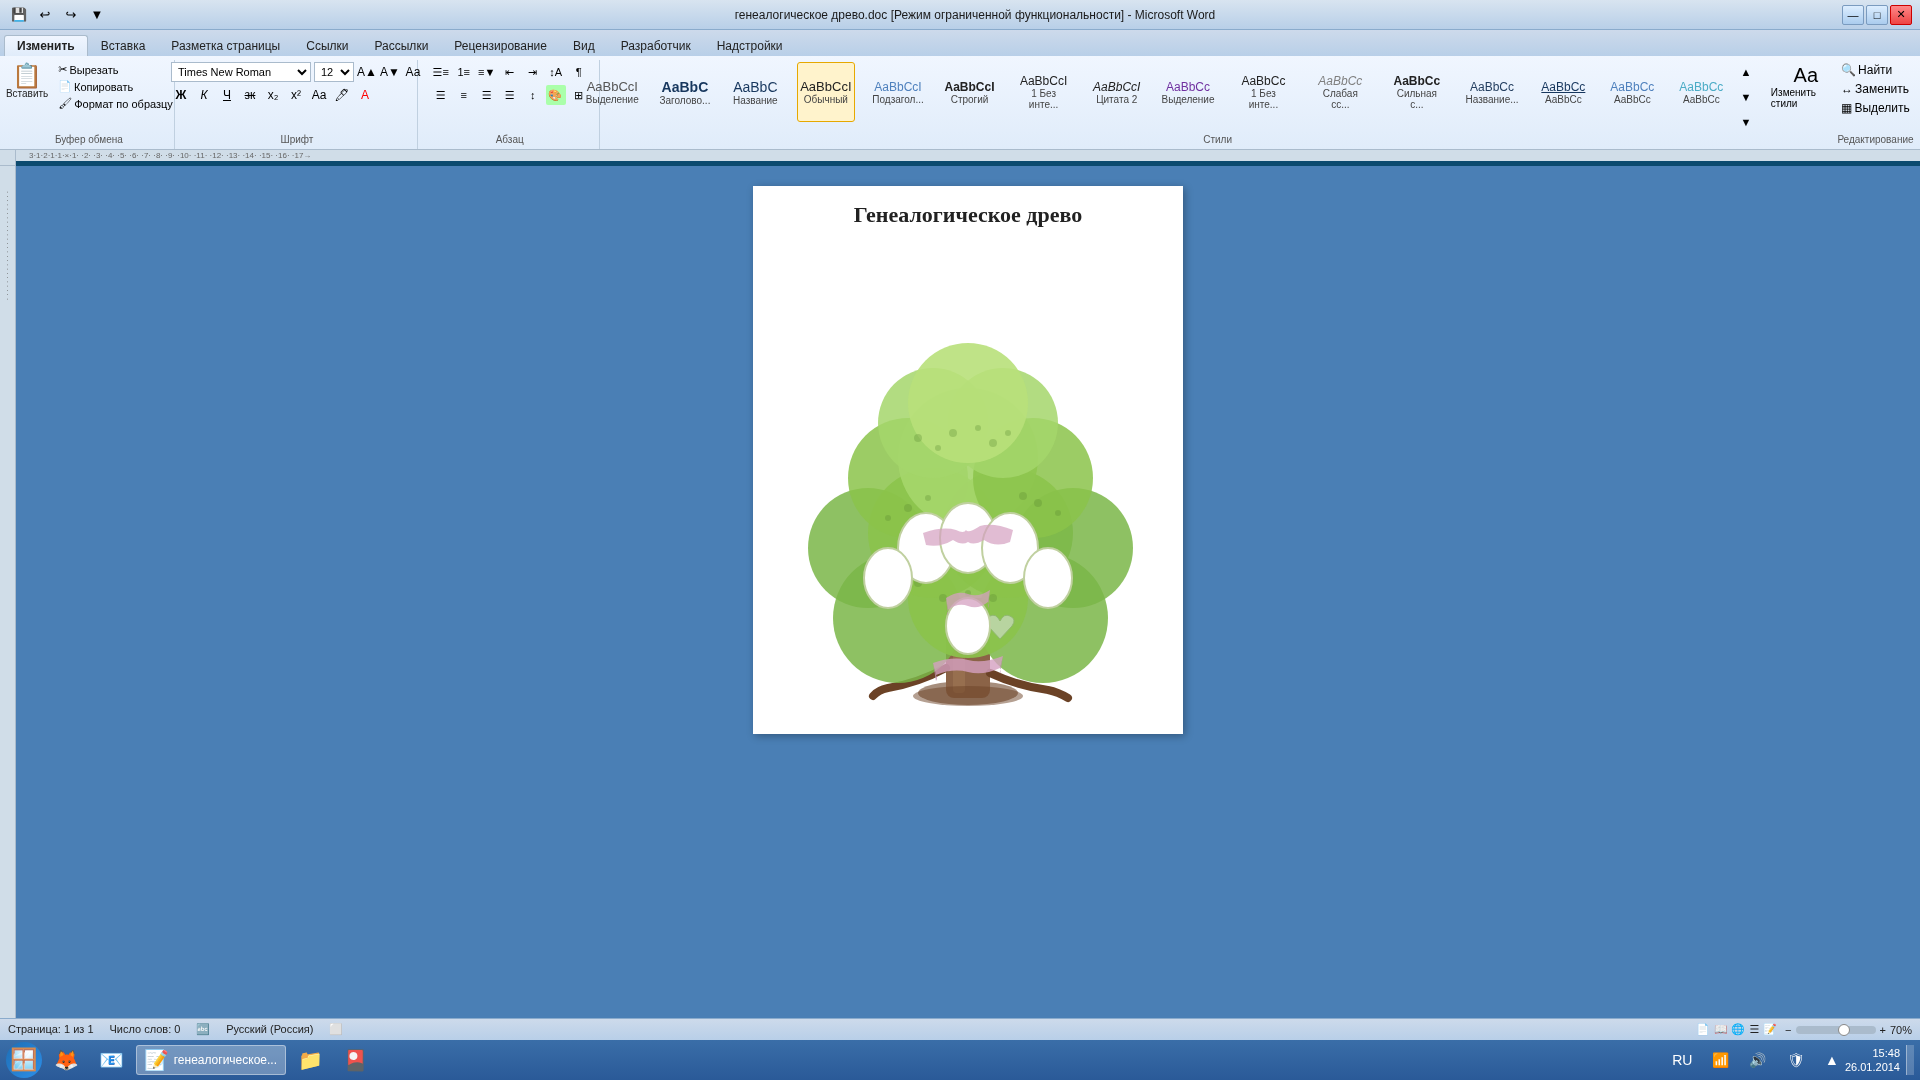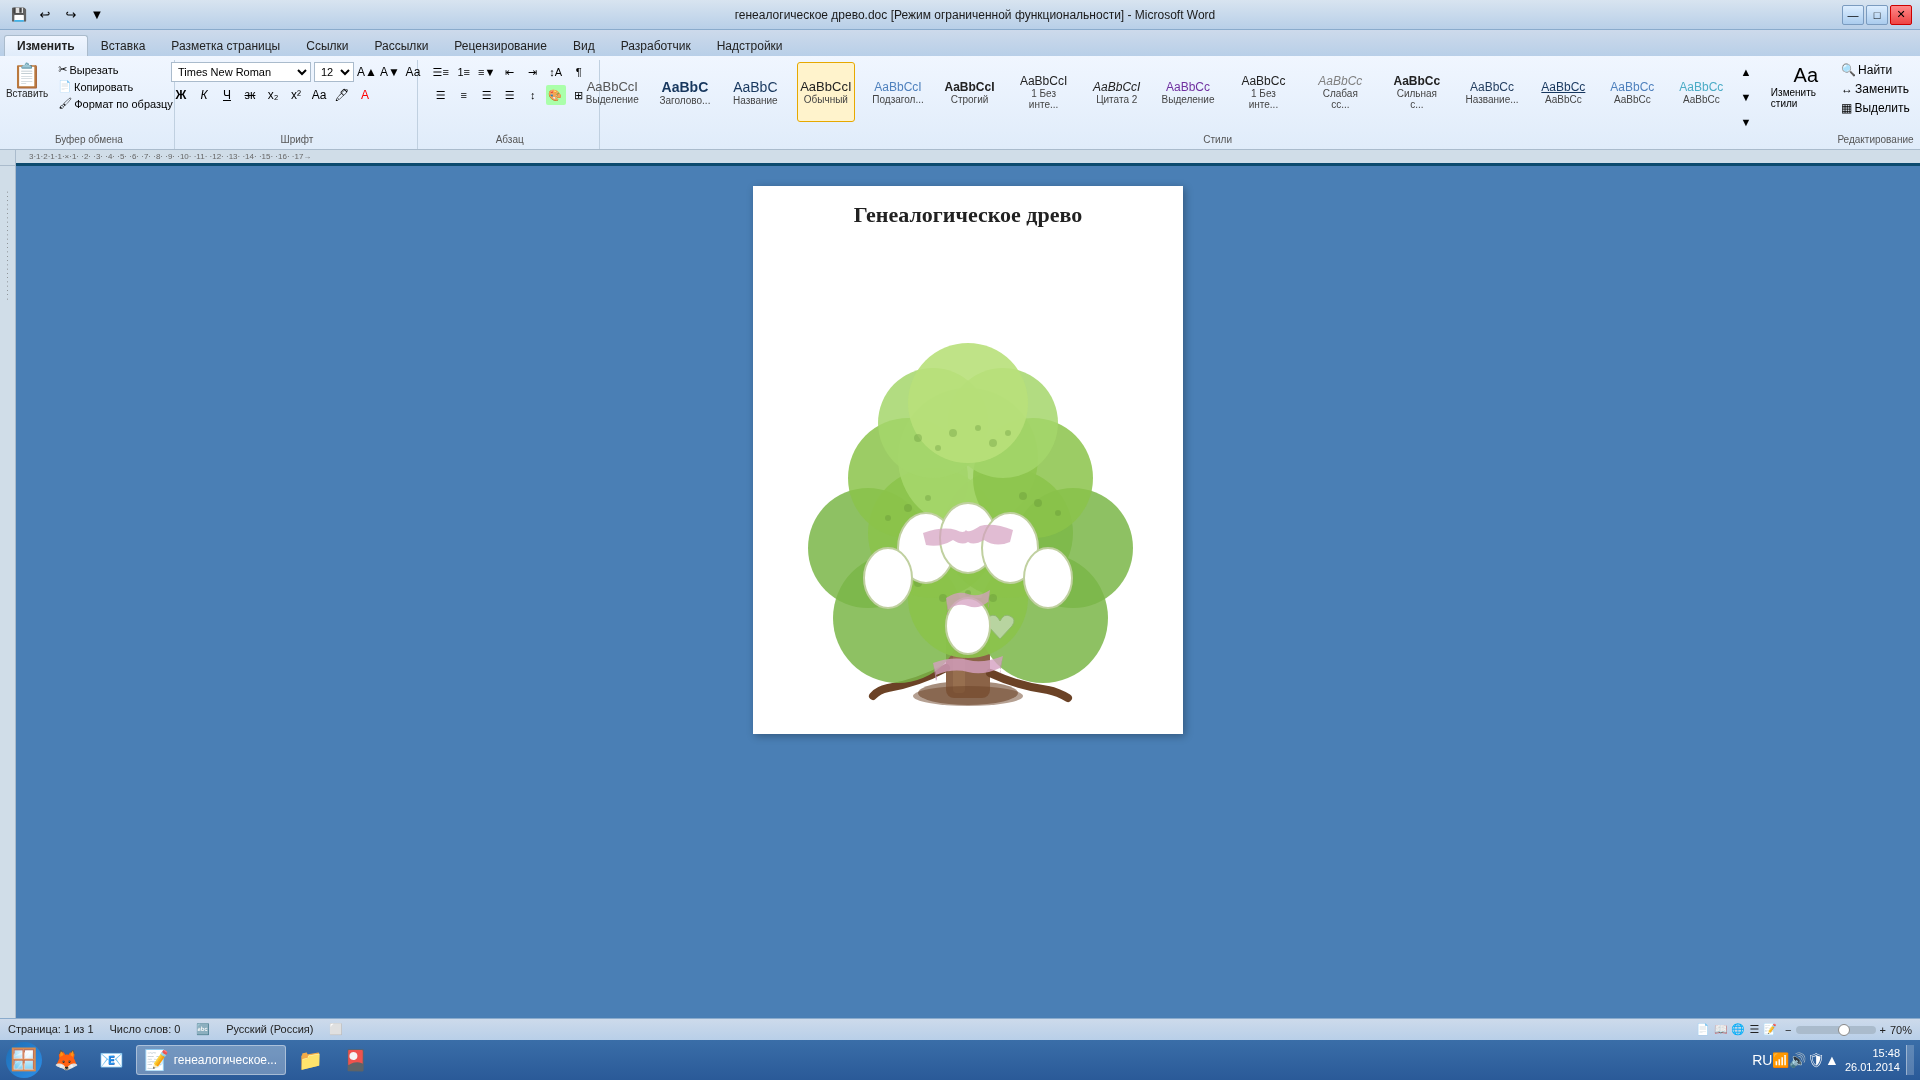--- a/index.html
+++ b/index.html
@@ -250,29 +250,29 @@
       padding: 2px 8px;
       border-radius: 3px;
       cursor: pointer;
       font-size: 12px;
       color: white;
       height: 30px;
     }
     .taskbar-btn.active { background: rgba(255,255,255,0.3); border: 1px solid rgba(255,255,255,0.4); }
     .taskbar-icon { font-size: 20px; }
     .tray { margin-left: auto; display: flex; align-items: center; gap: 6px; color: white; font-size: 11px; }
-    .tray-icons { display: flex; gap: 0; }
+    .tray-icons { display: flex; gap: 20px; }
     .tray-icon { font-size: 14px; cursor: pointer; }
     .tray-time { text-align: right; line-height: 1.3; }
 
     
     .ruler-area {
       height: 16px;
       background: #d0dde8;
-      border-bottom: 3px solid #0c4a6e;
+      border-bottom: 5px solid #0c4a6e;
       position: relative;
       overflow: hidden;
     }
     .ruler-content {
       display: flex;
       align-items: center;
       height: 100%;
       padding-left: 8px;
     }
     .para-btn {

